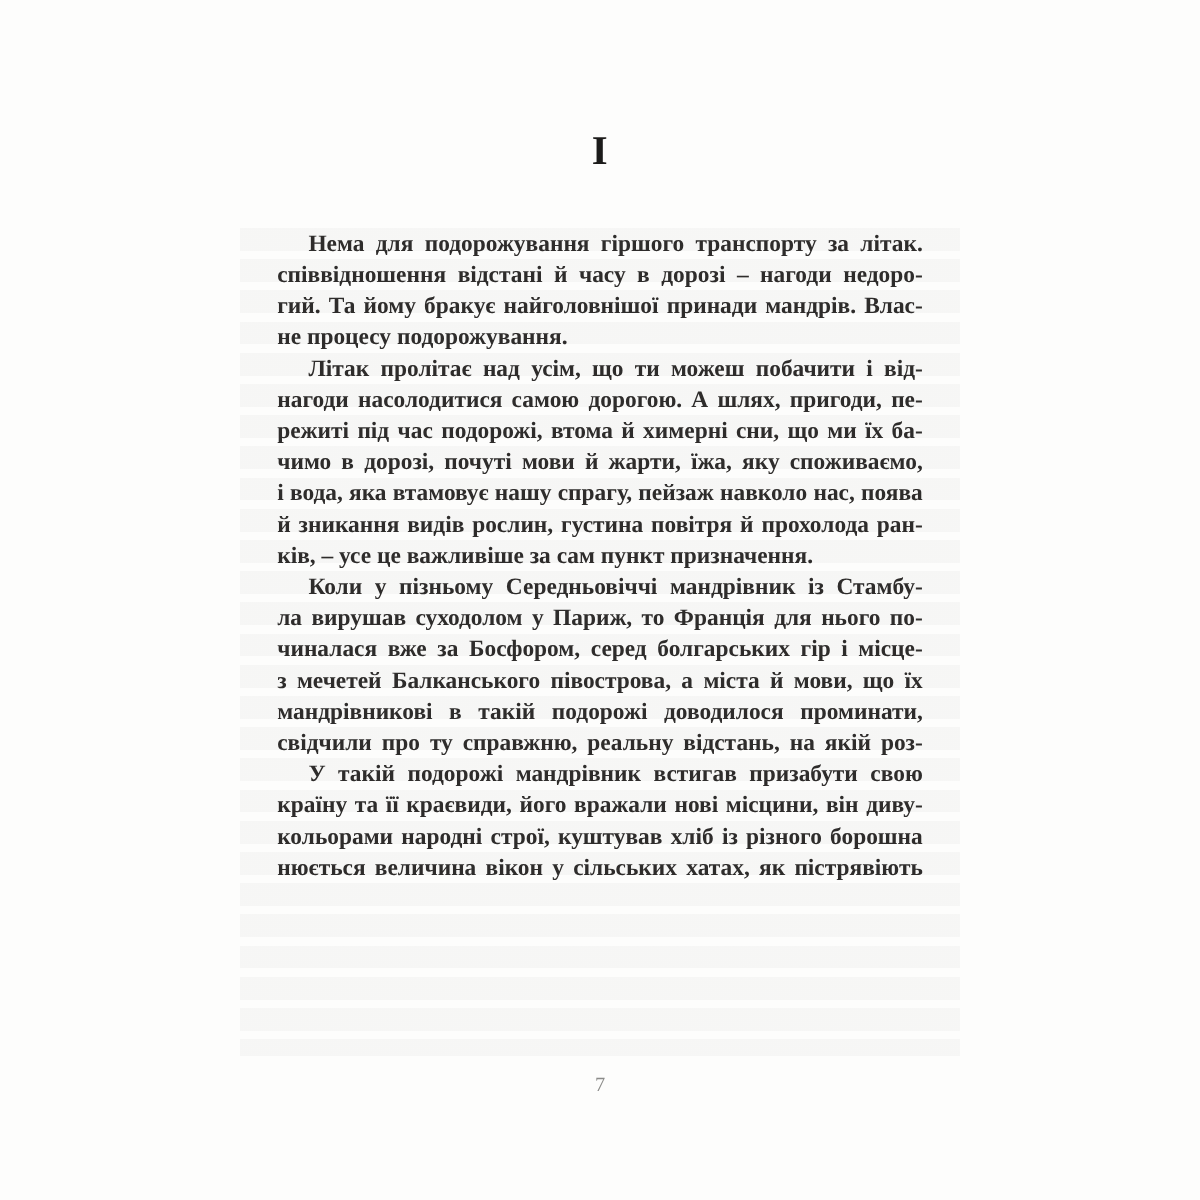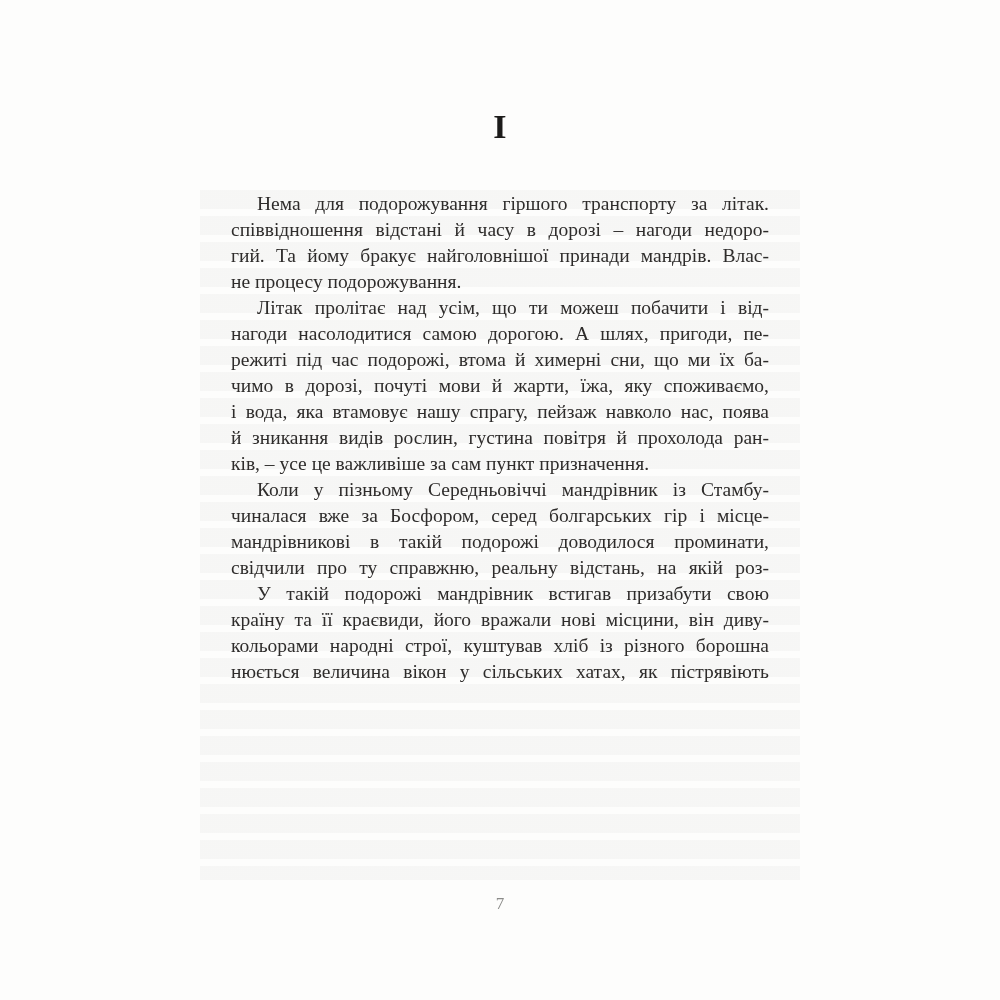--- a/index.html
+++ b/index.html
@@ -50,20 +50,21 @@
     width: 538px;
     font-size: 19.5px;
   }
   .line {
     height: 26px;
     line-height: 26px;
     text-align: justify;
     text-align-last: justify;
     white-space: nowrap;
     overflow: hidden;
+    font-weight: bold;
   }
   .line.first {
     text-indent: 26px;
   }
   .line.par-end {
     text-align-last: left;
   }
   .page-number {
     position: absolute;
     top: 894px;
@@ -91,21 +92,23 @@
         <div class="line first">Літак пролітає над усім, що ти можеш побачити і від-</div>
         <div class="line">нагоди насолодитися самою дорогою. А шлях, пригоди, пе-</div>
         <div class="line">режиті під час подорожі, втома й химерні сни, що ми їх ба-</div>
         <div class="line">чимо в дорозі, почуті мови й жарти, їжа, яку споживаємо,</div>
         <div class="line">і вода, яка втамовує нашу спрагу, пейзаж навколо нас, поява</div>
         <div class="line">й зникання видів рослин, густина повітря й прохолода ран-</div>
         <div class="line par-end">ків, – усе це важливіше за сам пункт призначення.</div>
       </div>
       <div class="paragraph">
         <div class="line first">Коли у пізньому Середньовіччі мандрівник із Стамбу-</div>
+        <div class="line">ла вирушав суходолом у Париж, то Франція для нього по-</div>
         <div class="line">чиналася вже за Босфором, серед болгарських гір і місце-</div>
+        <div class="line">з мечетей Балканського півострова, а міста й мови, що їх</div>
         <div class="line">мандрівникові в такій подорожі доводилося проминати,</div>
         <div class="line">свідчили про ту справжню, реальну відстань, на якій роз-</div>
       </div>
       <div class="paragraph">
         <div class="line first">У такій подорожі мандрівник встигав призабути свою</div>
         <div class="line">країну та її краєвиди, його вражали нові місцини, він диву-</div>
         <div class="line">кольорами народні строї, куштував хліб із різного борошна</div>
         <div class="line">нюється величина вікон у сільських хатах, як пістрявіють</div>
       </div>
     </div>

